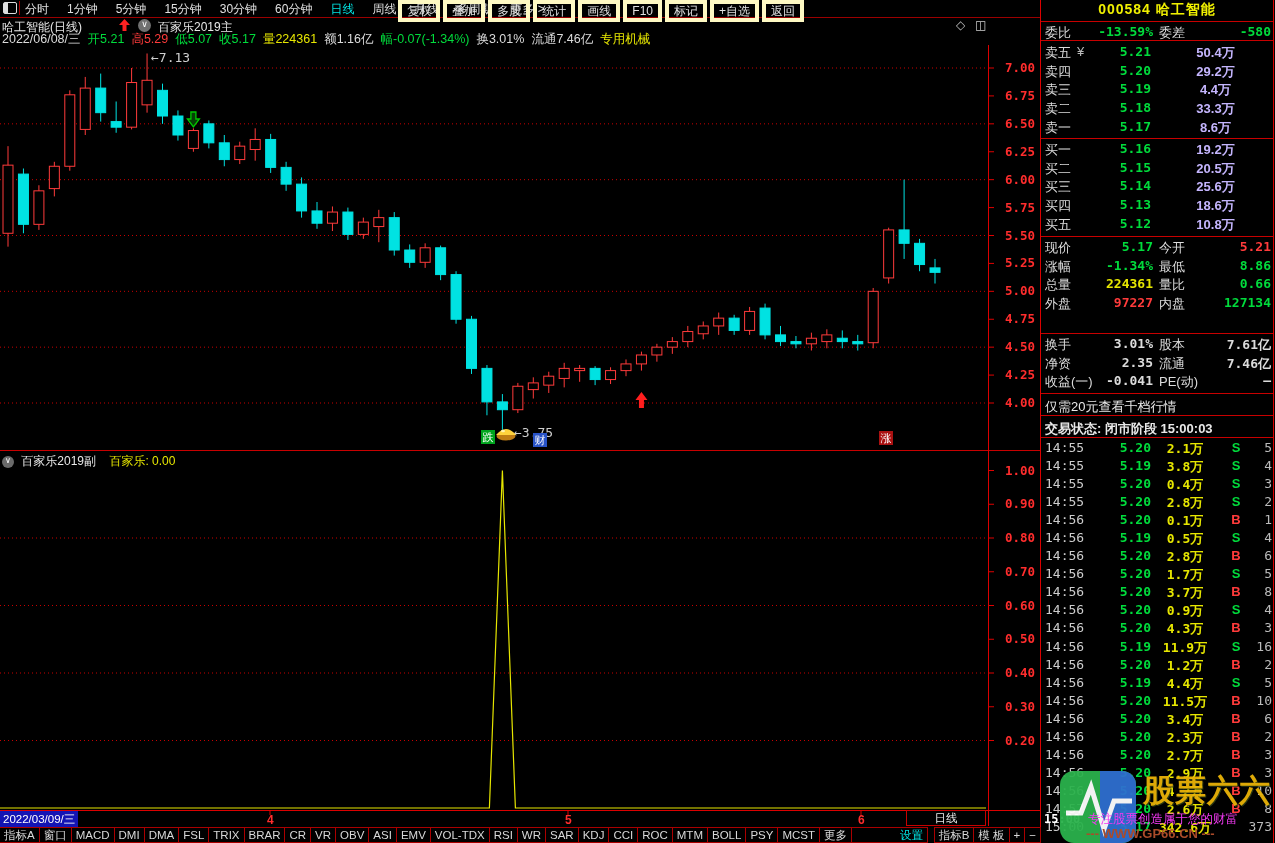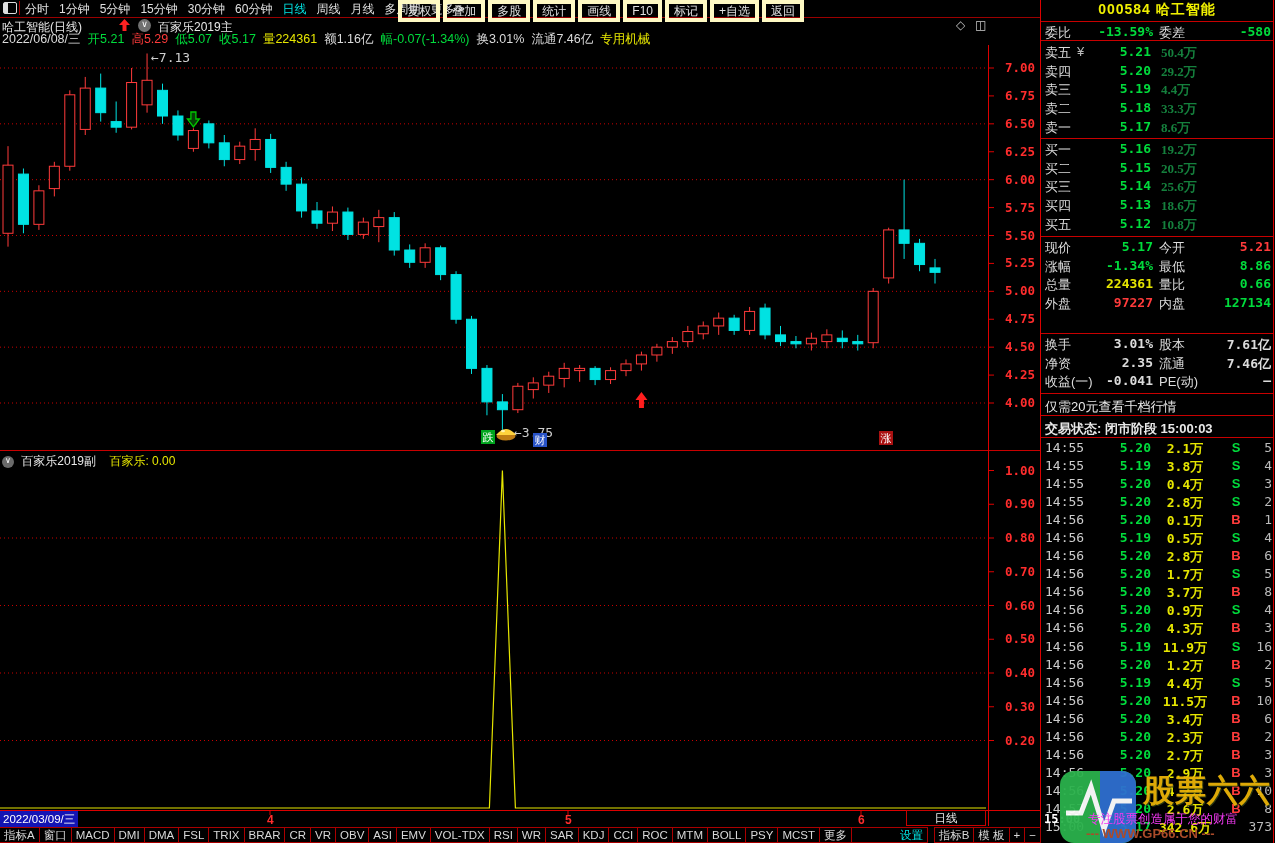--- a/index.html
+++ b/index.html
@@ -7,21 +7,21 @@
        font-family:"Liberation Sans","DejaVu Sans",sans-serif;color:#ddd;}
   #chart-svg{position:absolute;left:0;top:0;z-index:1;}
   .c-red{color:#ff3b3b}.c-green{color:#00dc3c}.c-yellow{color:#e6e600}
   .c-white{color:#dcdcdc}
 
   
   .menubar{position:absolute;left:0;top:0;width:1040px;height:17px;z-index:3;font-size:12px;}
   .win-icon{position:absolute;left:3px;top:2px;width:12px;height:10px;border:1px solid #ddd;border-radius:2px;
             background:linear-gradient(90deg,#ddd 0 4px,#000 4px);}
   .menu-divider{position:absolute;left:19px;top:1px;width:1px;height:14px;background:#aa0000;}
-  #periods{position:absolute;left:25px;top:1px;display:flex;gap:10px;white-space:nowrap;}
+  #periods{position:absolute;left:25px;top:1px;display:flex;gap:18px;white-space:nowrap;}
   #periods .pitem{color:#e0e0e0;cursor:default;}
   #periods .pitem.active{color:#00e5e5;}
   #right-buttons{position:absolute;right:236px;top:0;display:flex;}
   #right-buttons .tbtn{border:4px solid #fef9c3;height:14px;line-height:14px;padding:0 5px;margin-left:3px;
                        color:#e0e0e0;font-size:12px;}
 
   
   .titlebar{position:absolute;left:0;top:19px;width:1040px;height:13px;z-index:3;font-size:12px;white-space:nowrap;}
   .titlebar .inst{position:absolute;left:2px;top:0;color:#e8e8e8;}
   .up-arrow-ico{position:absolute;left:119px;top:0px;}
@@ -46,22 +46,22 @@
   .quote-panel{position:absolute;left:1041px;top:0;width:232px;height:843px;z-index:2;font-size:13px;}
   .qp-header{position:absolute;left:0;top:1px;width:232px;text-align:center;color:#f0f000;
              font-weight:bold;font-size:14px;letter-spacing:1px;}
   .qp-sec{position:absolute;left:0;width:232px;}
   .qrow{position:relative;height:18.7px;}
   .trow{position:relative;height:18.05px;}
   .ql{position:absolute;left:4px;top:1px;color:#dcdcdc;}
   .qx{position:absolute;left:36px;top:1px;color:#bbb;}
   .qp1{position:absolute;left:48px;top:1px;width:62px;text-align:right;font-weight:bold;
        font-family:"DejaVu Sans Mono",monospace;}
-  .qvol{position:absolute;left:120px;top:1px;width:109px;text-align:left;color:#15803d;font-weight:bold;
-        font-family:Liberation Serif, serif;}
+  .qvol{position:absolute;left:120px;top:1px;width:109px;text-align:center;color:#c4b5fd;font-weight:bold;
+        font-family:Liberation Sans, sans-serif;}
   .sl1{position:absolute;left:4px;top:1px;color:#dcdcdc;}
   .sv1{position:absolute;left:34px;top:1px;width:78px;text-align:right;font-weight:bold;
        font-family:"DejaVu Sans Mono",monospace;}
   .sl2{position:absolute;left:118px;top:1px;color:#dcdcdc;}
   .sv2{position:absolute;left:150px;top:1px;width:80px;text-align:right;font-weight:bold;
        font-family:"DejaVu Sans Mono",monospace;}
   .qp-notice{position:absolute;left:4px;top:398px;color:#e8e8e8;font-size:13px;}
   .qp-status{position:absolute;left:4px;top:420px;color:#e8e8e8;font-size:13px;font-weight:bold;}
   .tt{position:absolute;left:4px;top:1px;color:#ccc;font-family:"DejaVu Sans Mono",monospace;}
   .tp{position:absolute;left:58px;top:1px;width:52px;text-align:right;font-weight:bold;

